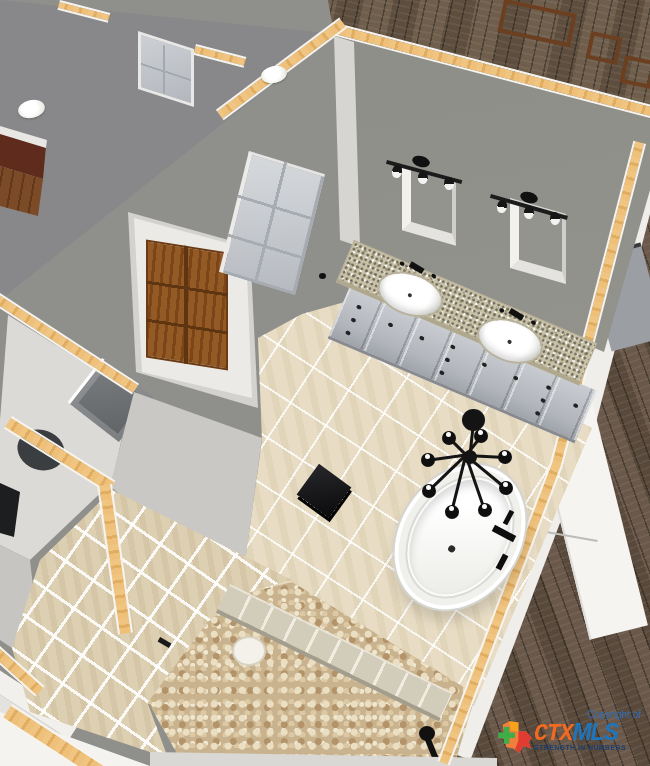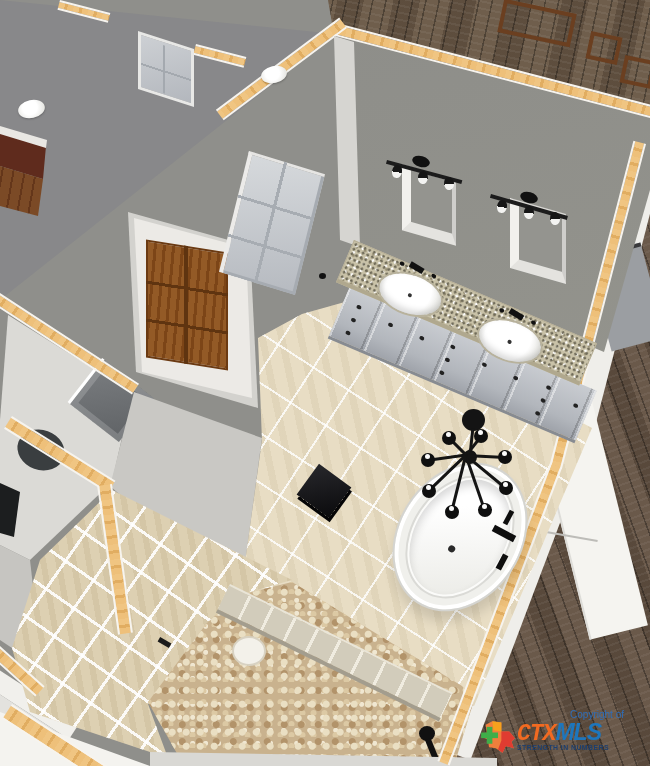--- a/index.html
+++ b/index.html
@@ -39,21 +39,21 @@
      radial-gradient(#ffffff 1px,transparent 1.5px),
      radial-gradient(#948c72 1px,transparent 1.6px);
      background-size:5px 5px,7px 7px,9px 9px;}
   .bulb{position:absolute;width:10px;height:13px;border-radius:5px/7px;
         background:linear-gradient(#161616 0 55%,#f3f3f1 55% 100%);}
   .cbulb{position:absolute;width:14px;height:14px;border-radius:50%;background:#0f0f0f;}
   .cbulb::after{content:"";position:absolute;left:4px;top:1px;width:5px;height:5px;border-radius:50%;background:#fafafa;}
   .arm{position:absolute;left:466px;top:454px;height:2.5px;background:#141414;transform-origin:0 50%;}
   .knob{position:absolute;width:5px;height:4px;border-radius:50%;background:#222;}
   
-  .wm{position:absolute;left:480px;top:709px;width:153px;}
+  .wm{position:absolute;left:497px;top:709px;width:153px;}
   .wm-copy{text-align:right;padding-right:9px;font-size:10px;color:#2e6db8;}
   .wm-row{display:flex;align-items:flex-start;margin-top:0px;}
   .wm-text{margin-left:1px;}
   .wm-brand{font-style:italic;font-weight:bold;font-size:23px;line-height:24px;letter-spacing:-1px;white-space:nowrap;}
   .wm-tag{font-size:6.9px;font-weight:bold;color:#1c3f70;letter-spacing:.45px;margin-top:-2px;white-space:nowrap;}
 </style>
 </head>
 <body>
 
 <div id="scene">

